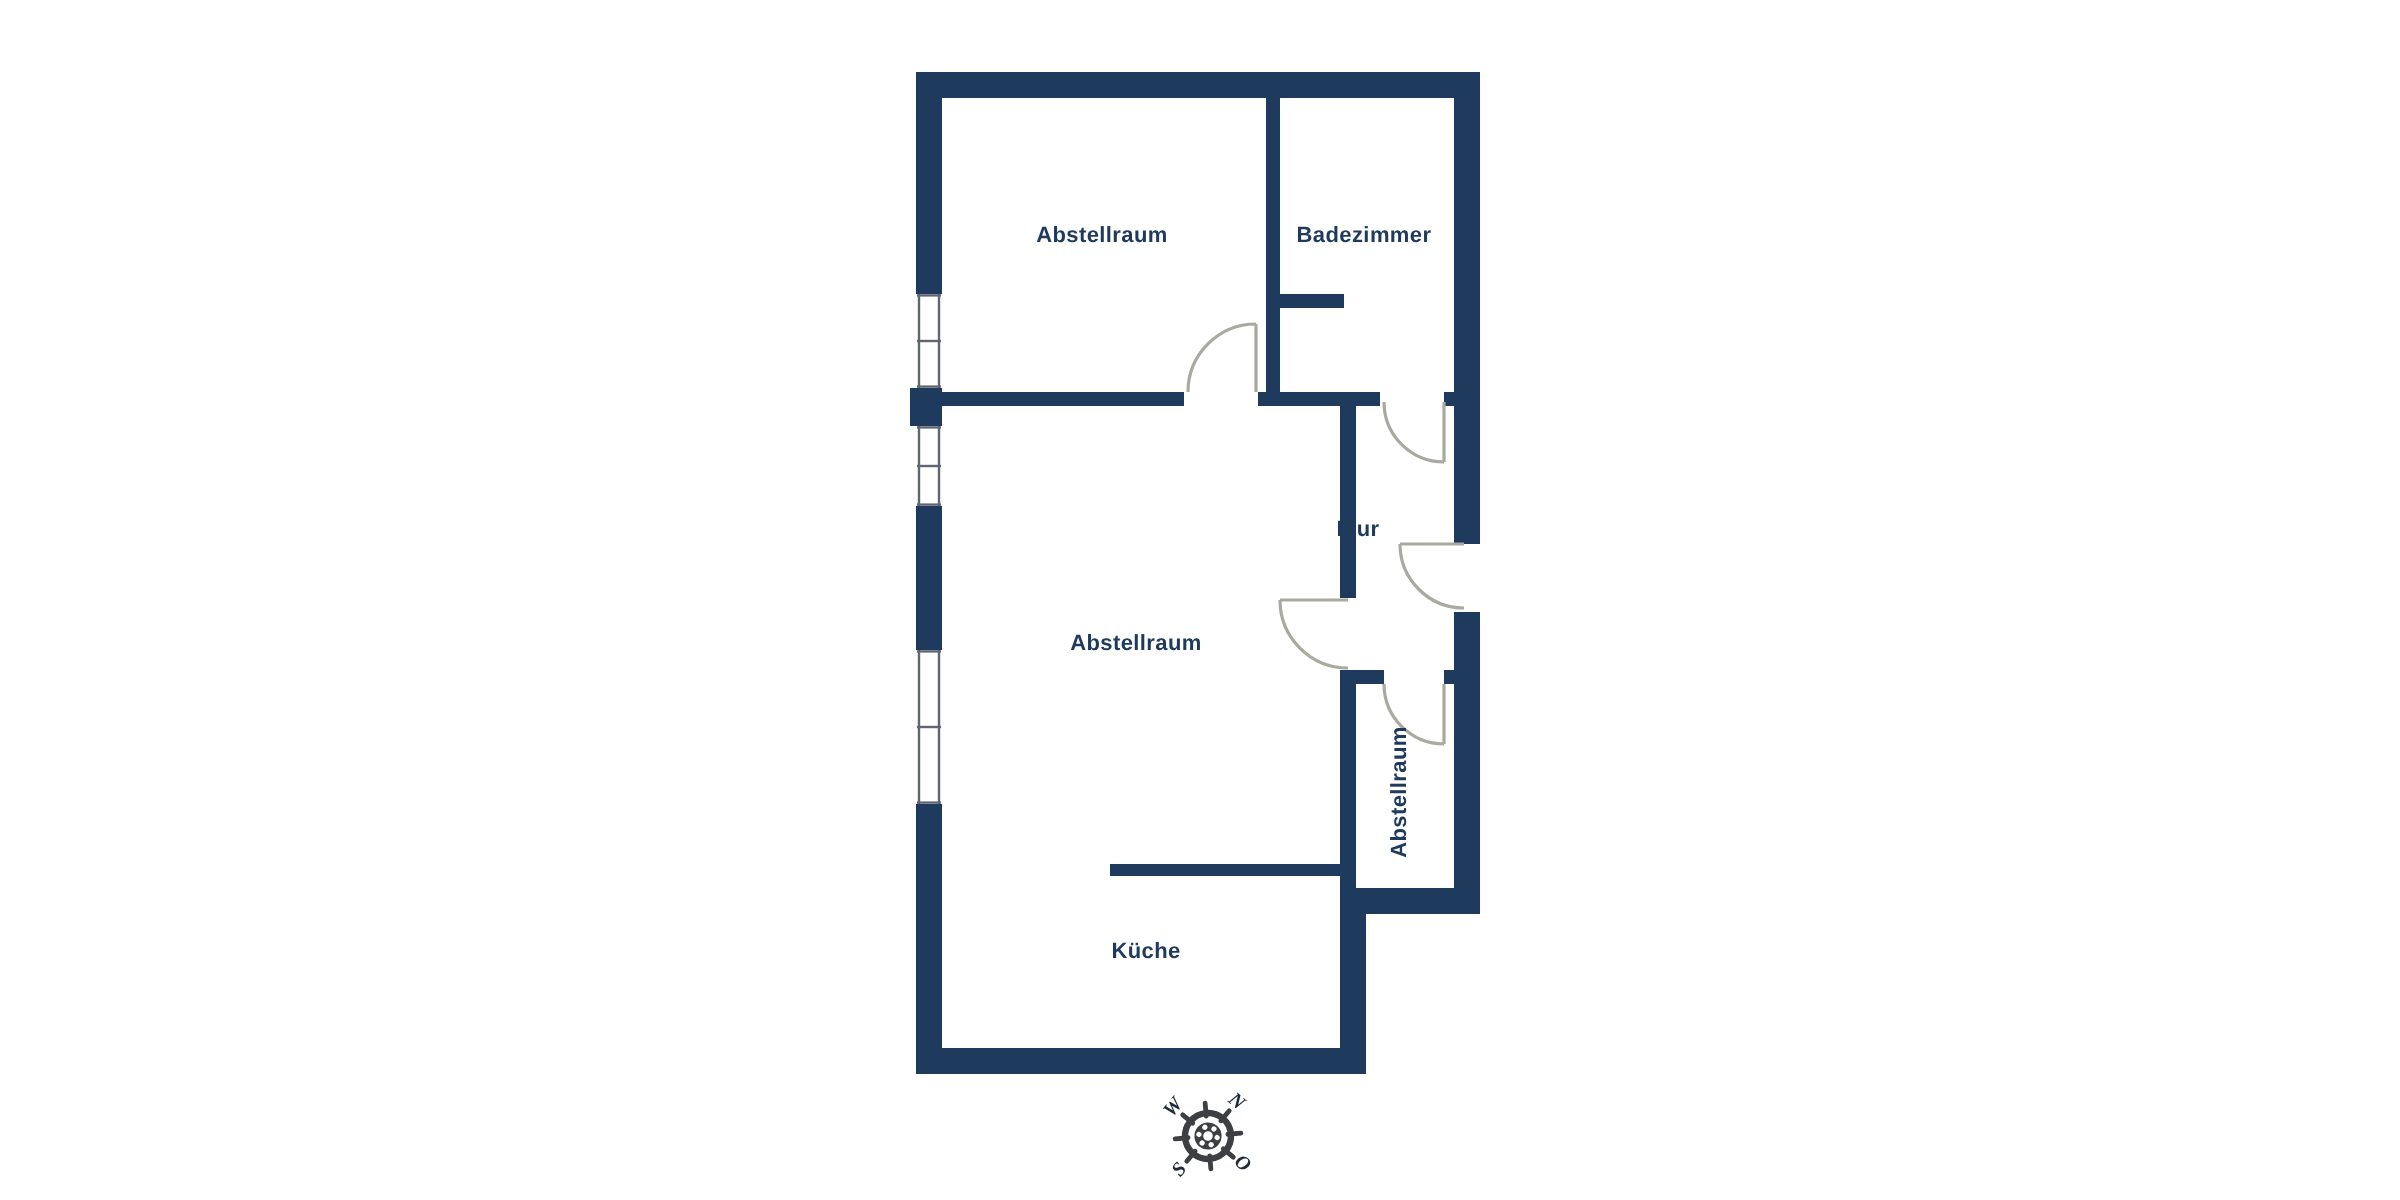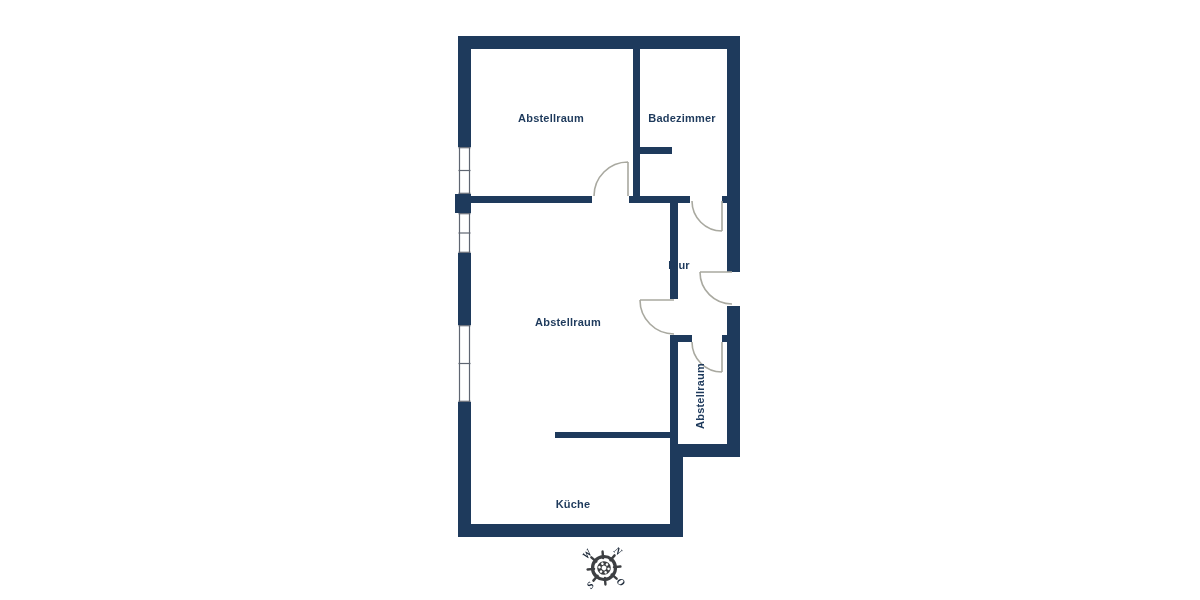--- a/index.html
+++ b/index.html
@@ -121,14 +121,14 @@
       <text class="compass-letter" x="590" y="585" transform="rotate(-50,590,585)">S</text>
       <text class="compass-letter" x="587" y="554" transform="rotate(-50,587,554)">W</text>
     </g>
   </svg>
 
   <div class="room-label" style="left:551px;top:118px">Abstellraum</div>
   <div class="room-label" style="left:682px;top:118px">Badezimmer</div>
   <div class="room-label" style="left:679px;top:265px">Flur</div>
   <div class="room-label" style="left:568px;top:322px">Abstellraum</div>
   <div class="room-label vertical" style="left:700px;top:396px">Abstellraum</div>
-  <div class="room-label" style="left:573px;top:504px">Küche</div>
+  <div class="room-label" style="left:573px;top:476px">Küche</div>
 </div>
 
 </body></html>

